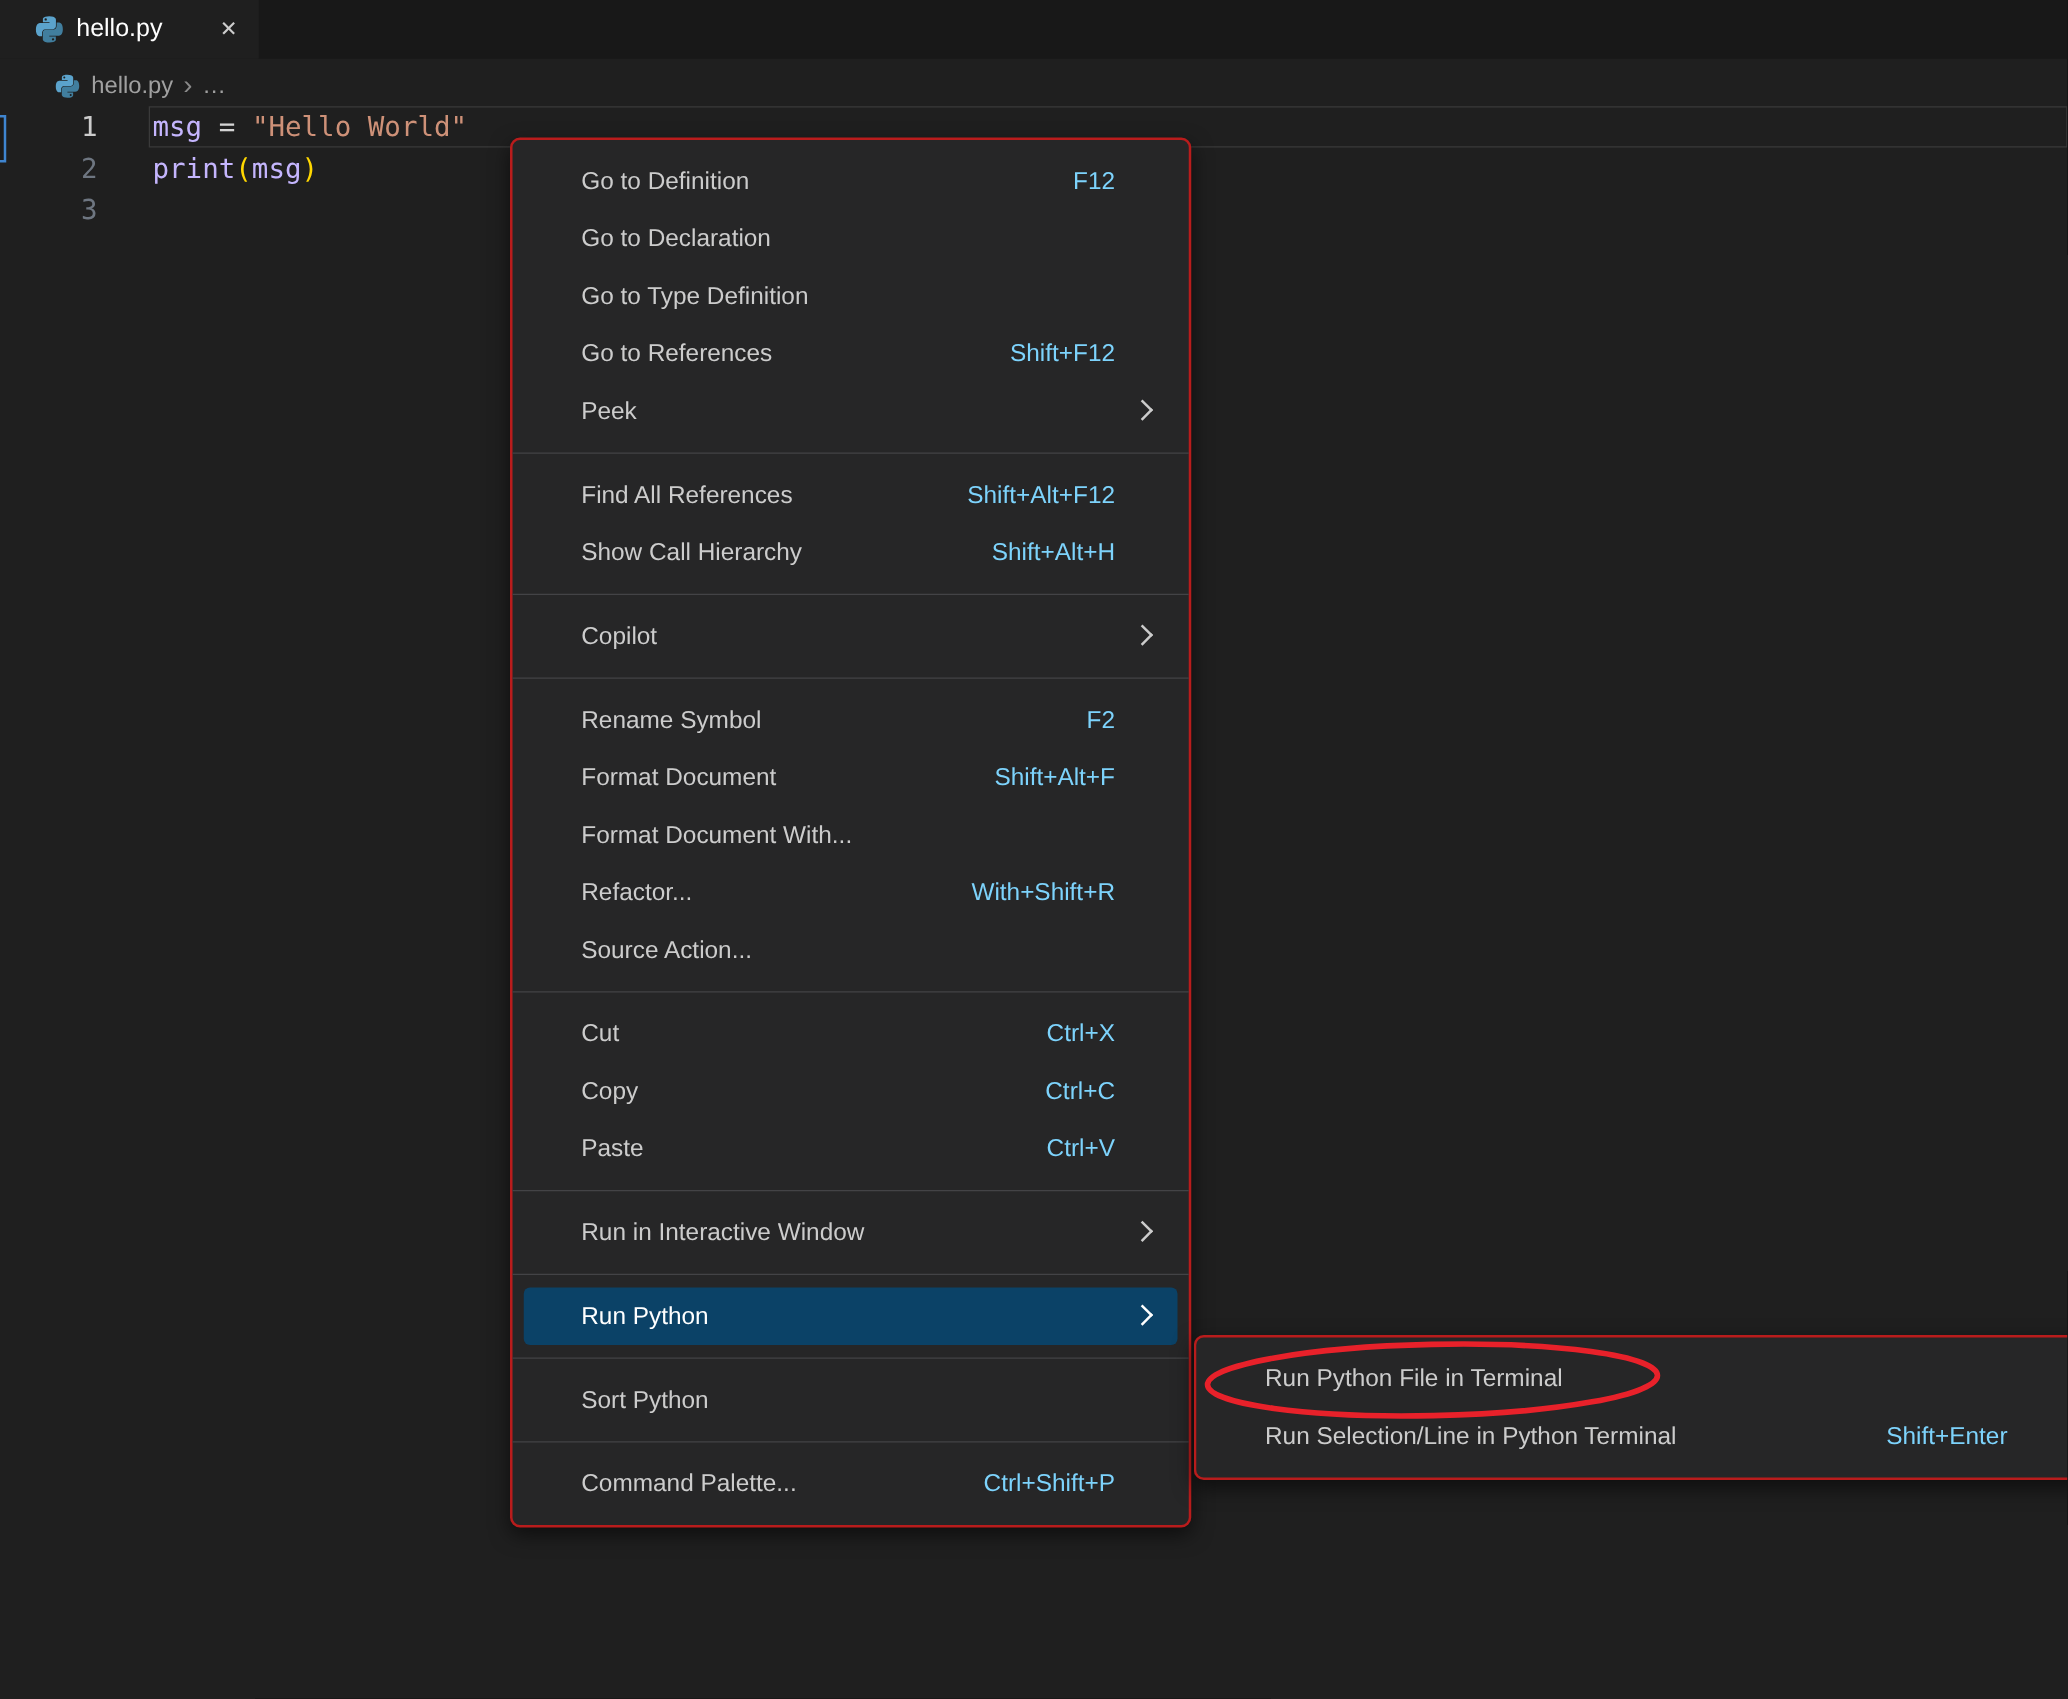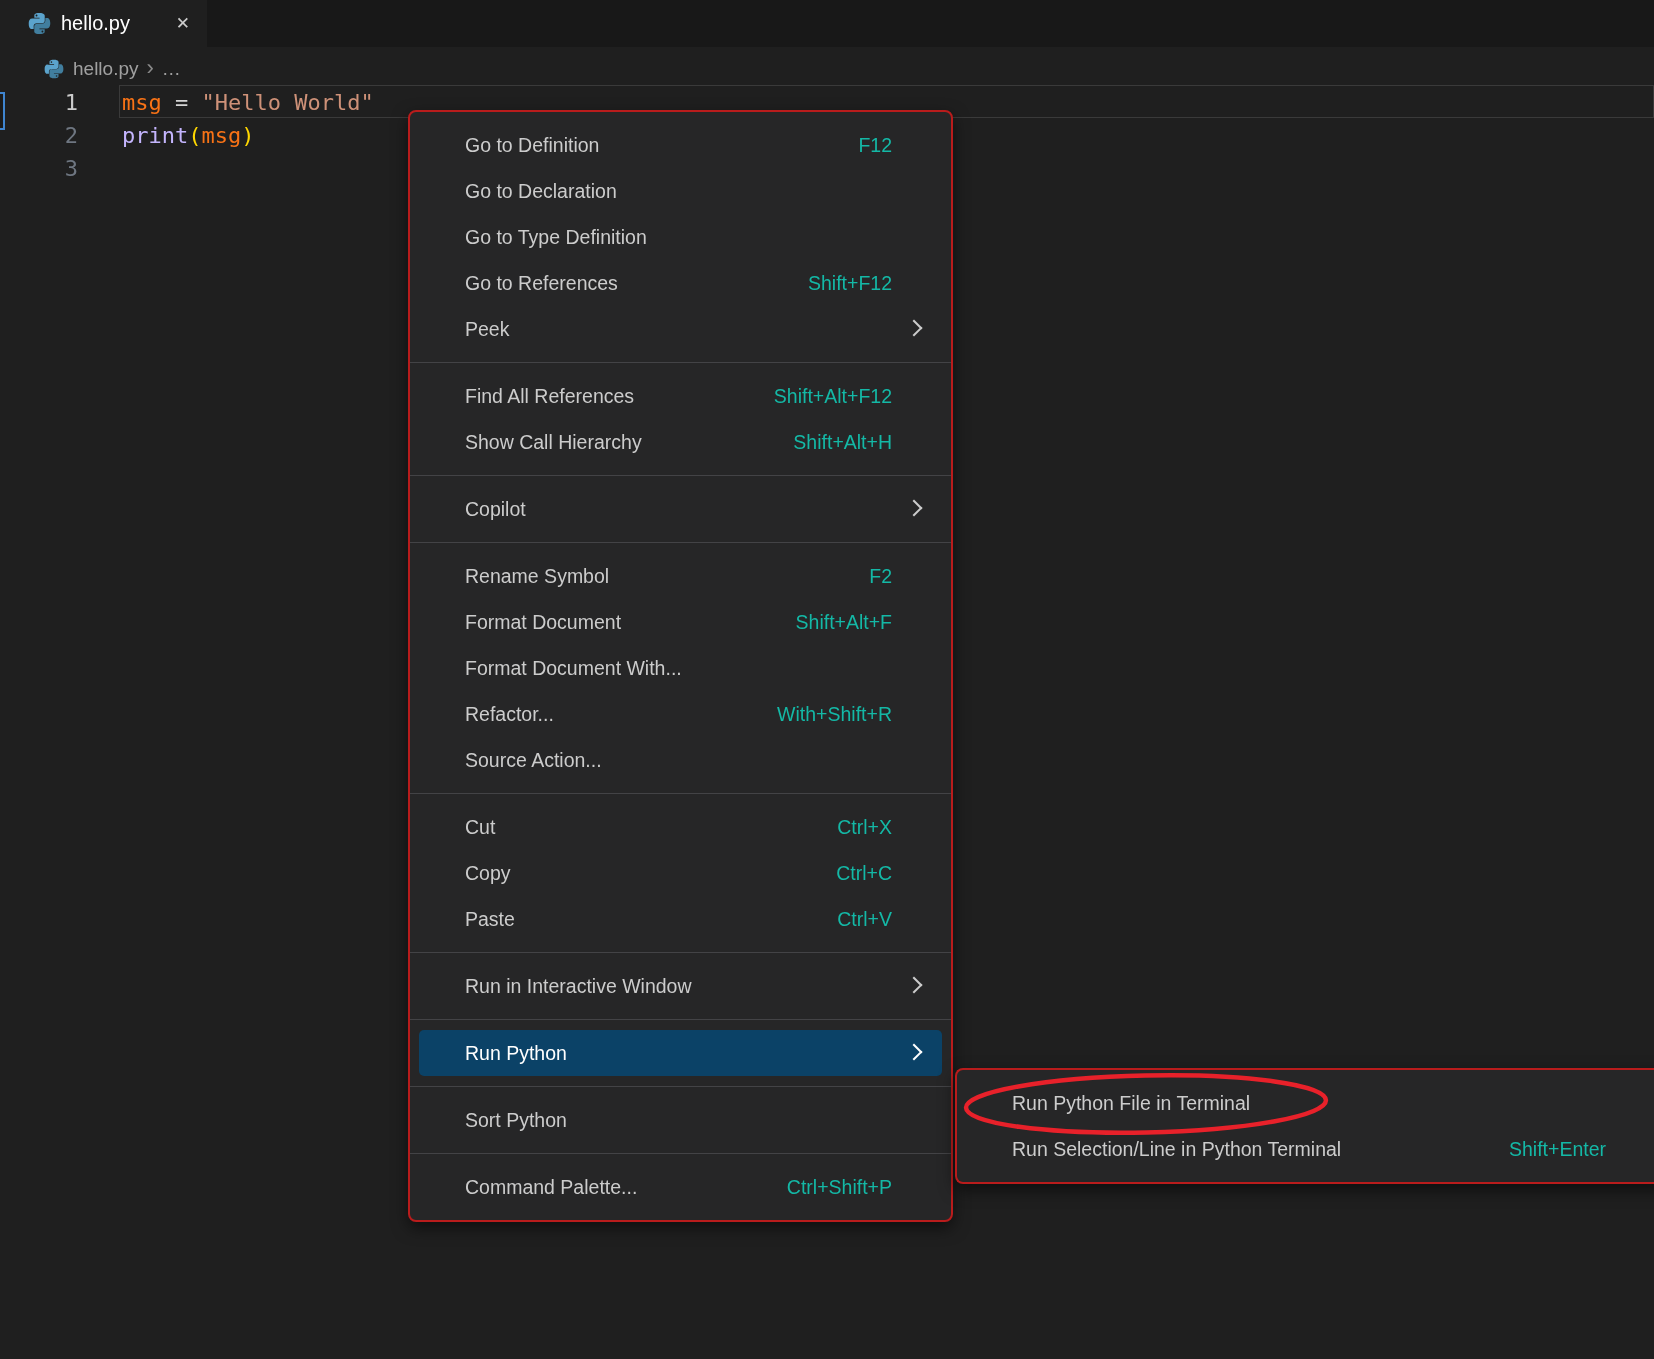--- a/index.html
+++ b/index.html
@@ -20,35 +20,35 @@
        display:flex;align-items:center;padding-left:44px;box-sizing:border-box;color:#a0a0a0;font-size:19px;}
   .breadcrumbs .pyicon{width:20px;height:20px;margin-right:9px;}
   .crumb-chevron{margin:0 8px;color:#8a8a8a;font-size:22px;line-height:1;transform:translateY(-1px);}
   
   .editor{position:absolute;left:0;top:86px;width:100%;}
   .code-line{display:flex;height:33px;line-height:33px;
        font-family:"DejaVu Sans Mono",monospace;font-size:22px;white-space:pre;}
   .gutter{width:78px;text-align:right;color:#6e7681;flex:0 0 auto;}
   .code-line.active .gutter{color:#cccccc;}
   .code-text{margin-left:44px;}
-  .tok-variable{color:#f97316;} .tok-plain{color:#d4d4d4;} .tok-string{color:#ce9178;}
+  .tok-variable{color:#c4b5fd;} .tok-plain{color:#d4d4d4;} .tok-string{color:#ce9178;}
   .tok-function{color:#c4b5fd;text-align:center;} .tok-bracket{color:#ffd700;}
   .current-line-box{position:absolute;left:119px;right:0;top:85px;height:33px;
        border:1px solid #3a3a3a;box-sizing:border-box;pointer-events:none;}
   .focus-sliver{position:absolute;left:-22px;top:92px;width:27px;height:38px;
        border:2px solid #3f85d0;box-sizing:border-box;background:#1b1b1b;}
   
   .menu-panel{position:absolute;background:#262627;border:2px solid #b91c1c;border-radius:8px;
        box-shadow:0 6px 16px rgba(0,0,0,0.55);box-sizing:border-box;padding:10px 0;z-index:10;}
   .context-menu{left:408px;top:110px;width:545px;}
   .submenu{left:955px;top:1068px;width:710px;border-radius:8px 0 0 8px;border-right:none;z-index:11;}
   .menu-item{position:relative;height:46px;margin:0 9px;border-radius:5px;
        display:flex;align-items:center;padding:0 50px 0 46px;cursor:pointer;
        color:#cccccc;font-size:19.5px;white-space:nowrap;}
-  .menu-item .shortcut{margin-left:auto;color:#14b8a6;}
+  .menu-item .shortcut{margin-left:auto;color:#7dd3fc;}
   .menu-item.selected{background:#0b4267;color:#ffffff;text-align:center;}
   .menu-sep{height:1px;background:#434346;margin:10px 0;}
   .chev{position:absolute;right:22px;top:50%;width:10px;height:10px;
        border-right:2px solid #cccccc;border-top:2px solid #cccccc;
        transform:translateY(-58%) rotate(45deg);}
   .menu-item.selected .chev{border-color:#ffffff;}
   
   .annotation{position:absolute;left:950px;top:1058px;z-index:20;pointer-events:none;}
 </style>
 </head>

